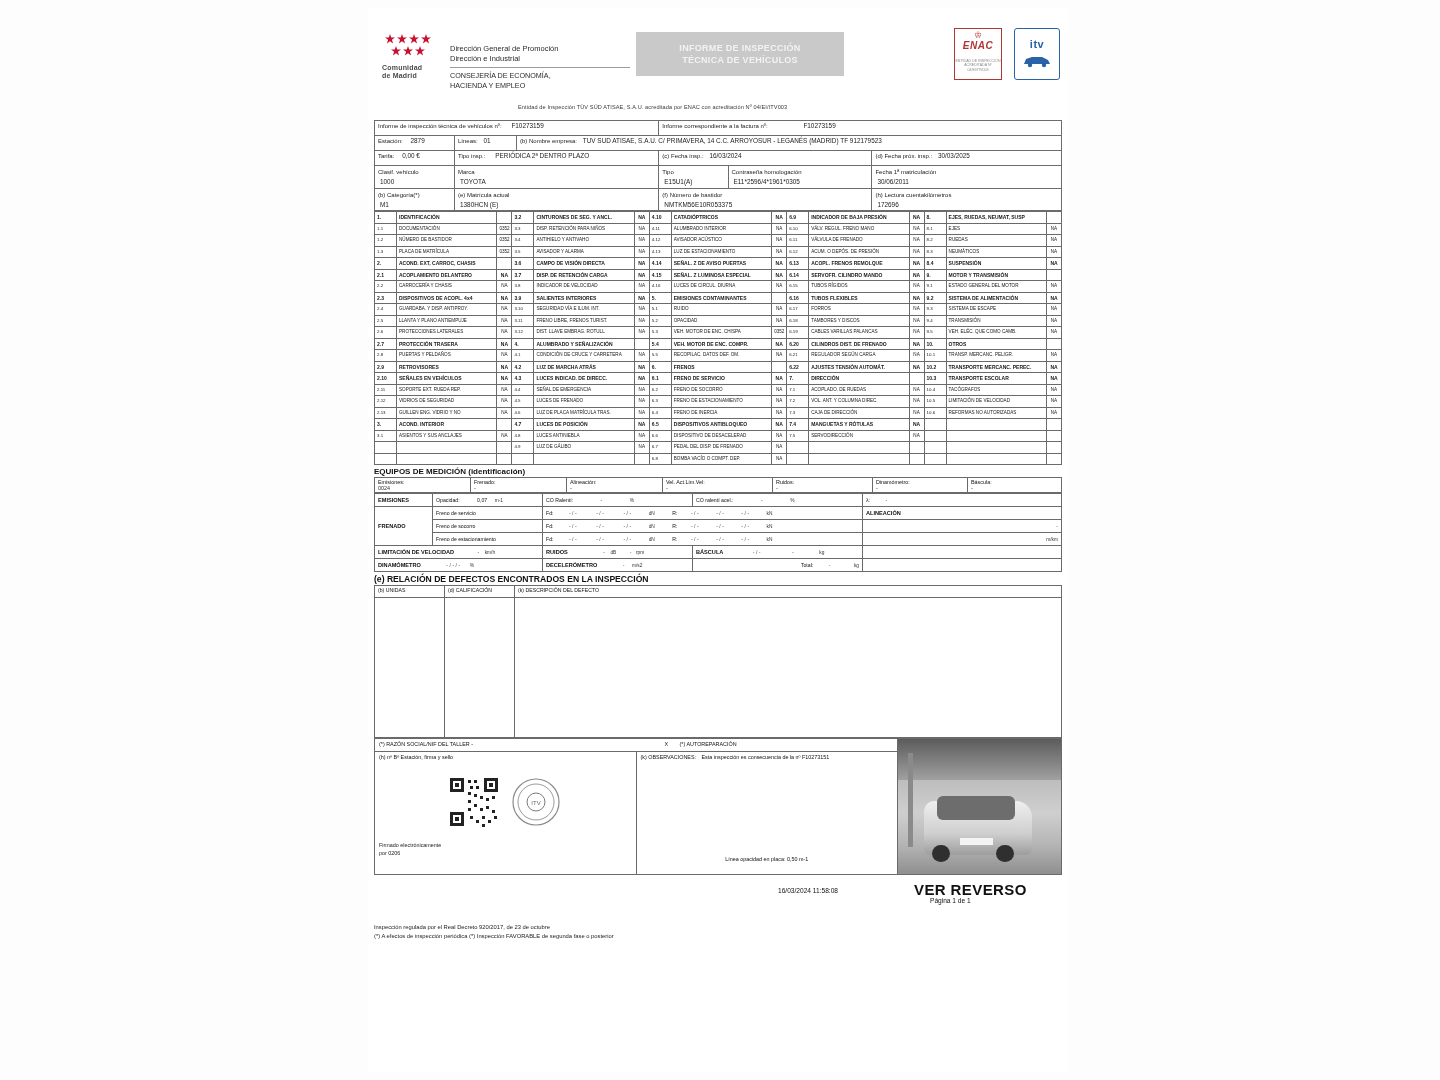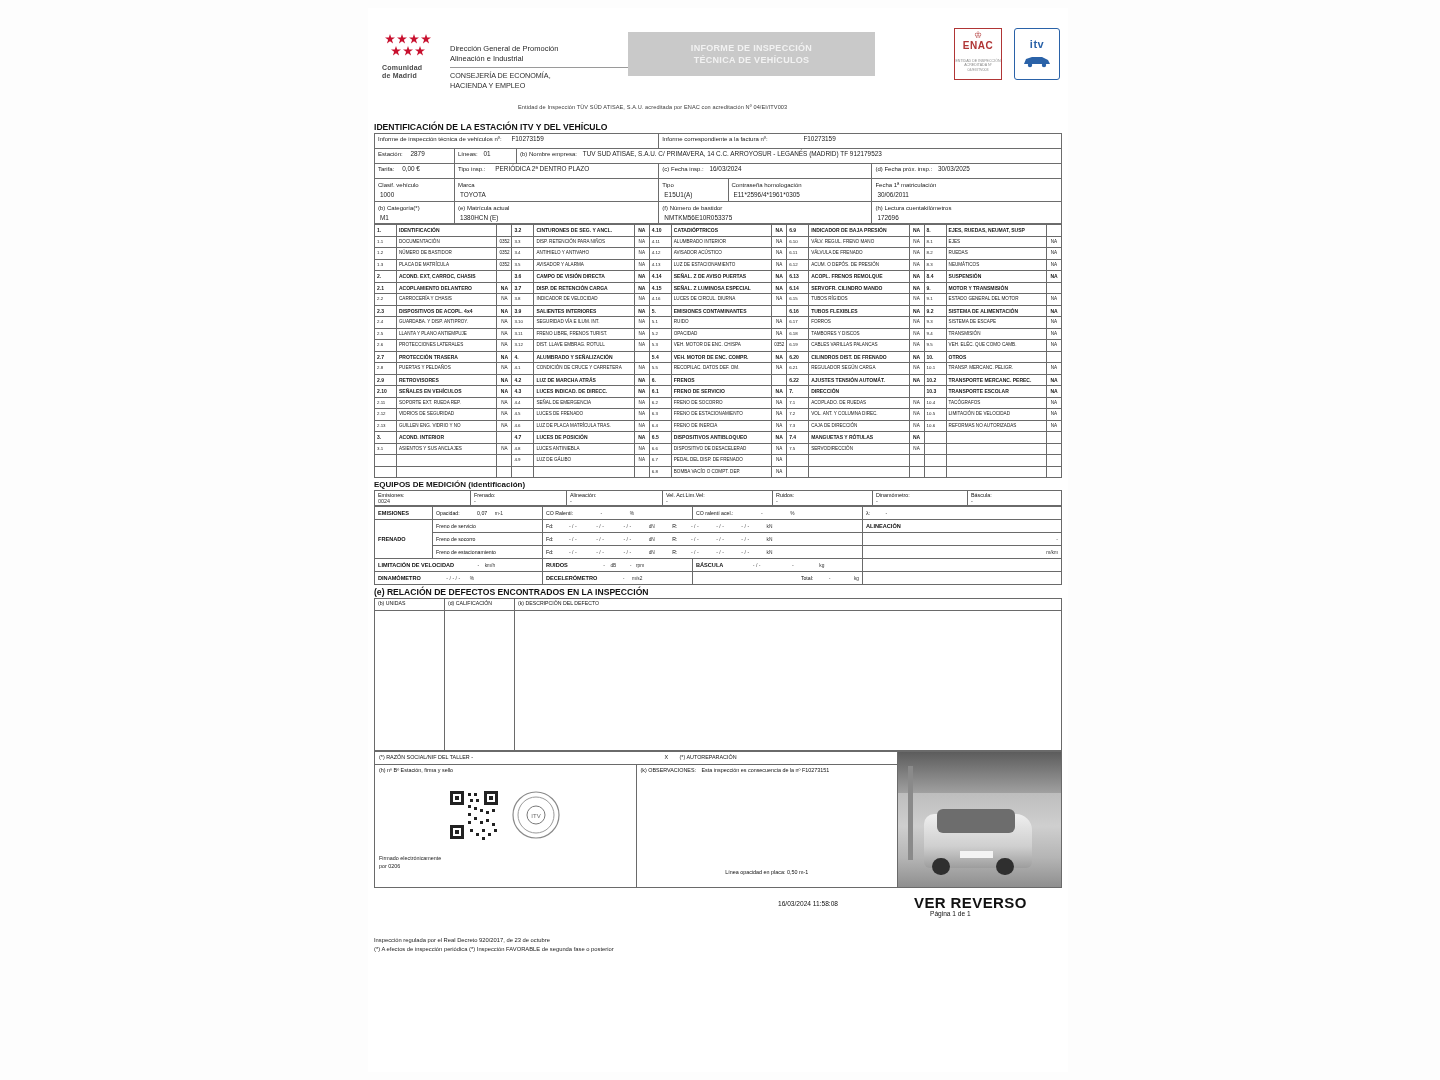--- a/index.html
+++ b/index.html
@@ -25,33 +25,33 @@
   }
   
   .hdr { position:relative; height:112px; }
   .cm-logo { position:absolute; left:14px; top:24px; width:72px; height:66px; }
   .cm-stars { width:62px; height:30px; position:relative; }
   .cm-stars svg { display:block; }
   .cm-txt { font-size:7px; font-weight:bold; color:#4a4a4a; line-height:1.15; margin-top:2px; letter-spacing:.2px;}
   .dg { position:absolute; left:82px; top:36px; width:180px; font-size:7.5px; color:#2b2b2b; line-height:1.35; }
   .dg .l2 { border-top:1px solid #9a9a9a; margin-top:3px; padding-top:3px; font-size:7.2px; }
   .banner {
-    position:absolute; left:260px; top:24px; width:247px; height:44px;
+    position:absolute; left:268px; top:24px; width:208px; height:44px;
     background:#c9c9c9; color:#f2f2f2;
     display:flex; flex-direction:column; align-items:center; justify-content:center;
     font-size:9px; font-weight:bold; letter-spacing:.3px; line-height:1.35;
   }
   .enac {
     position:absolute; left:586px; top:20px; width:48px; height:52px;
     border:1px solid #b03535; background:#fff;
     display:flex; flex-direction:column; align-items:center; justify-content:flex-start;
     padding-top:2px;
   }
   .enac .crown { font-size:9px; color:#b03535; line-height:1; }
-  .enac .nm { font-size:10px; font-weight:bold; color:#b03535; letter-spacing:.5px; }
+  .enac .nm { font-size:10px; font-weight:bold; color:#b03535; letter-spacing:.5px;font-style:italic; }
   .enac .sub { font-size:3.6px; color:#8a8a8a; text-align:center; line-height:1.25; margin-top:8px; }
   .itv {
     position:absolute; left:646px; top:20px; width:46px; height:52px;
     border:1px solid #2a62a8; border-radius:3px; background:#fff;
     display:flex; flex-direction:column; align-items:center; justify-content:center;
   }
   .itv .lbl { font-size:11px; font-weight:bold; color:#2a62a8; line-height:1; letter-spacing:.5px;}
   .itv .car { width:30px; height:16px; margin-top:3px; }
   .entidad { position:absolute; left:150px; top:96px; font-size:5.6px; color:#3a3a3a; letter-spacing:.1px;}
 
@@ -165,21 +165,21 @@
           </svg>
         </div>
         <div class="cm-txt">
           <span>Comunidad</span><br>
           <span>de Madrid</span>
         </div>
       </div>
 
       <div class="dg">
         <div>Dirección General de Promoción</div>
-        <div>Alineación e Industrial</div>
+        <div>Dirección e Industrial</div>
         <div class="l2">
           <div>CONSEJERÍA DE ECONOMÍA,</div>
           <div>HACIENDA Y EMPLEO</div>
         </div>
       </div>
 
       <div class="banner">
         <div>INFORME DE INSPECCIÓN</div>
         <div>TÉCNICA DE VEHÍCULOS</div>
       </div>
@@ -197,21 +197,20 @@
             <path d="M2 11 L4 6 L10 4 L20 4 L26 7 L28 11 Z" fill="#2a62a8"></path>
             <circle cx="8" cy="12" r="2.2" fill="#2a62a8"></circle>
             <circle cx="22" cy="12" r="2.2" fill="#2a62a8"></circle>
           </svg>
         </div>
       </div>
 
       <div class="entidad">Entidad de Inspección TÜV SÜD ATISAE, S.A.U. acreditada por ENAC con acreditación Nº 04/EI/ITV003</div>
     </div>
 
-    <div class="sec-h">IDENTIFICACIÓN DE LA ESTACIÓN ITV Y DEL VEHÍCULO</div>
     <table class="ident">
       <tbody>
           <tr>
         <td colspan="3">
           <span class="lbl-s">Informe de inspección técnica de vehículos nº:</span>
           <span class="val-s" style="margin-left:8px">F10273159</span>
         </td>
         <td colspan="3">
           <span class="lbl-s">Informe correspondiente a la factura nº:</span>
           <span class="val-s" style="margin-left:34px">F10273159</span>

